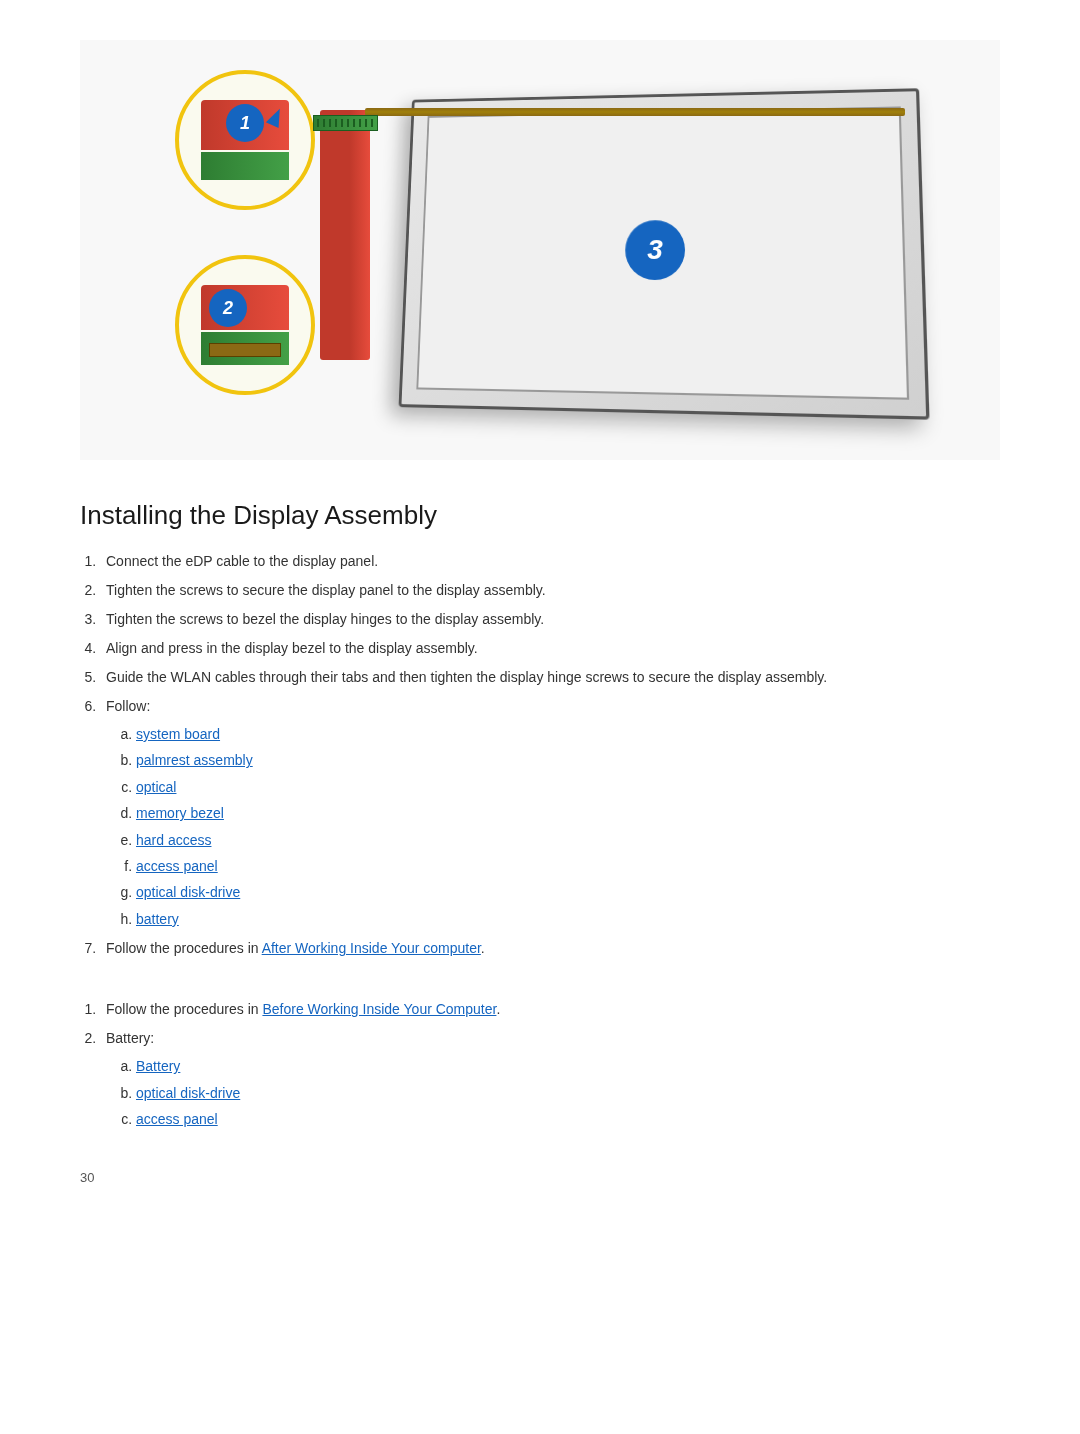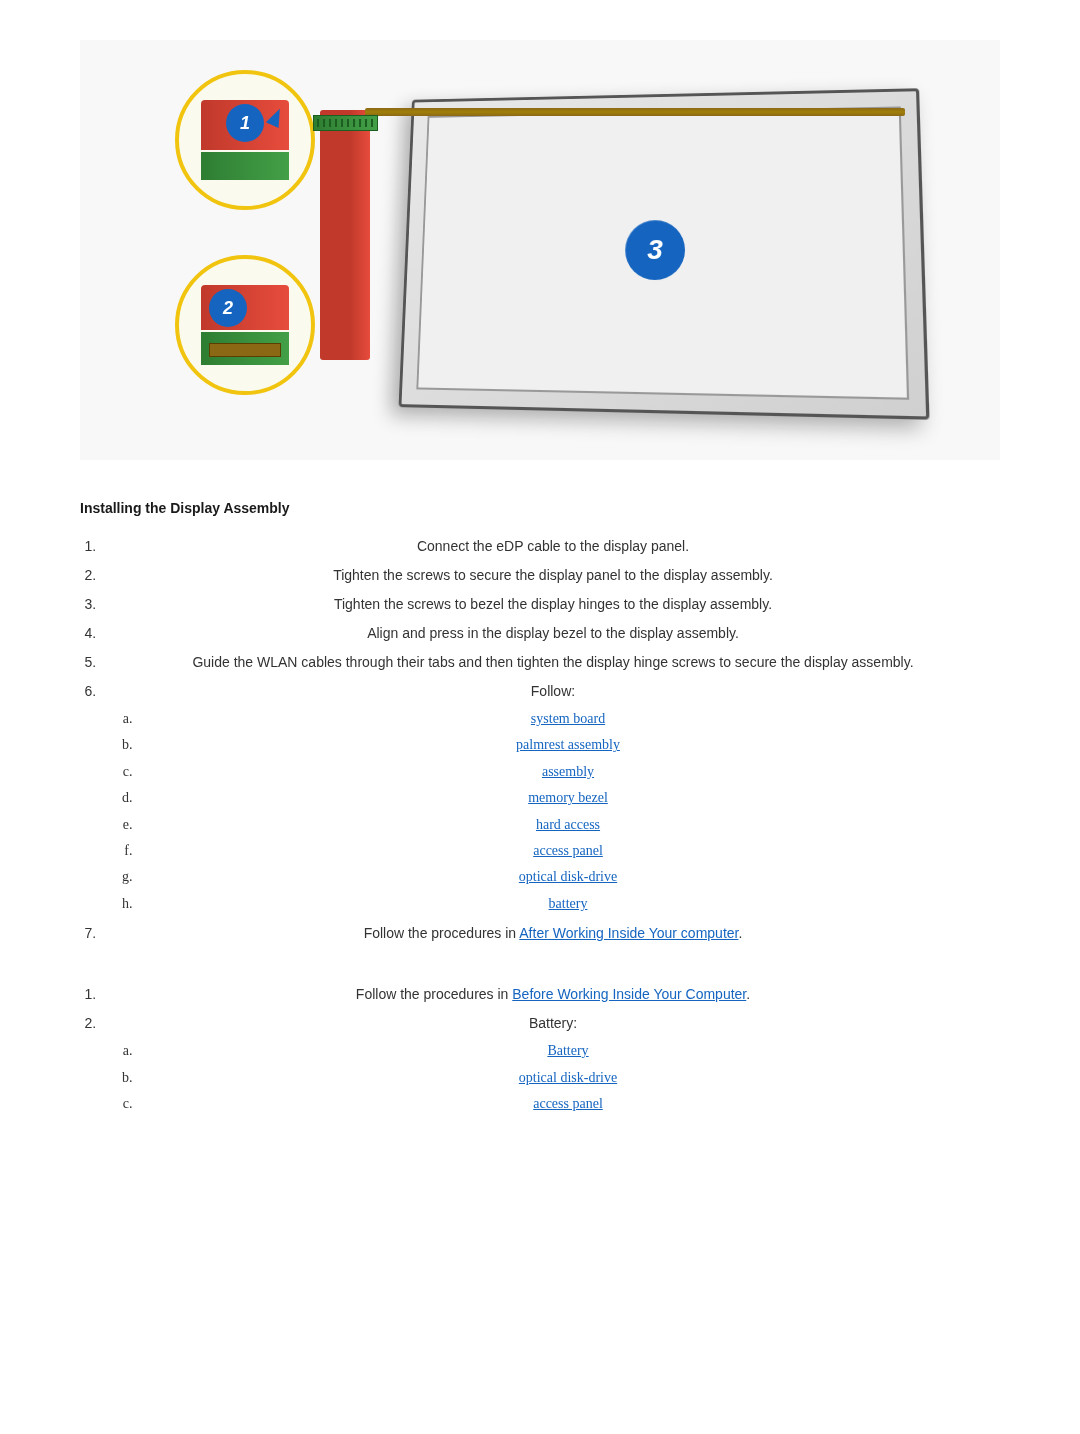--- a/index.html
+++ b/index.html
@@ -99,55 +99,53 @@
 
     .callout-2 {
       width: 140px;
       height: 140px;
       top: 195px;
       left: 10px;
     }
 
     
     .section-title {
-      font-size: 14px;
-      font-weight: bold;
+      font-size: 26px;
+      font-weight: normal;
       color: #1a1a1a;
       margin-bottom: 20px;
       margin-top: 10px;
     }
 
     .section-divider {
       margin: 40px 0 20px 0;
     }
 
     
     ol.steps {
       padding-left: 20px;
       margin-bottom: 20px;
     }
 
     ol.steps > li {
       margin-bottom: 8px;
       line-height: 1.5;
       padding-left: 6px;
-      text-align: center;
     }
 
     
     ol.sub-list {
       list-style-type: lower-alpha;
       padding-left: 30px;
       margin-top: 6px;
     }
 
     ol.sub-list > li {
       margin-bottom: 4px;
       line-height: 1.6;
-      font-family: Liberation Serif, serif;
     }
 
     a {
       color: #1565C0;
       text-decoration: underline;
     }
 
     .page-number {
       margin-top: 40px;
       font-size: 13px;
@@ -269,21 +267,21 @@
       <li>
         <span>Follow:</span>
         <ol class="sub-list">
           <li>
             <a href="#">system board</a>
           </li>
           <li>
             <a href="#">palmrest assembly</a>
           </li>
           <li>
-            <a href="#">assembly</a>
+            <a href="#">optical</a>
           </li>
           <li>
             <a href="#">memory bezel</a>
           </li>
           <li>
             <a href="#">hard access</a>
           </li>
           <li>
             <a href="#">access panel</a>
           </li>
@@ -317,14 +315,15 @@
             <a href="#">optical disk-drive</a>
           </li>
           <li>
             <a href="#">access panel</a>
           </li>
         </ol>
       </li>
     </ol>
   </div>
 
+  <div class="page-number">30</div>
 
 </div>
 
 </body></html>

